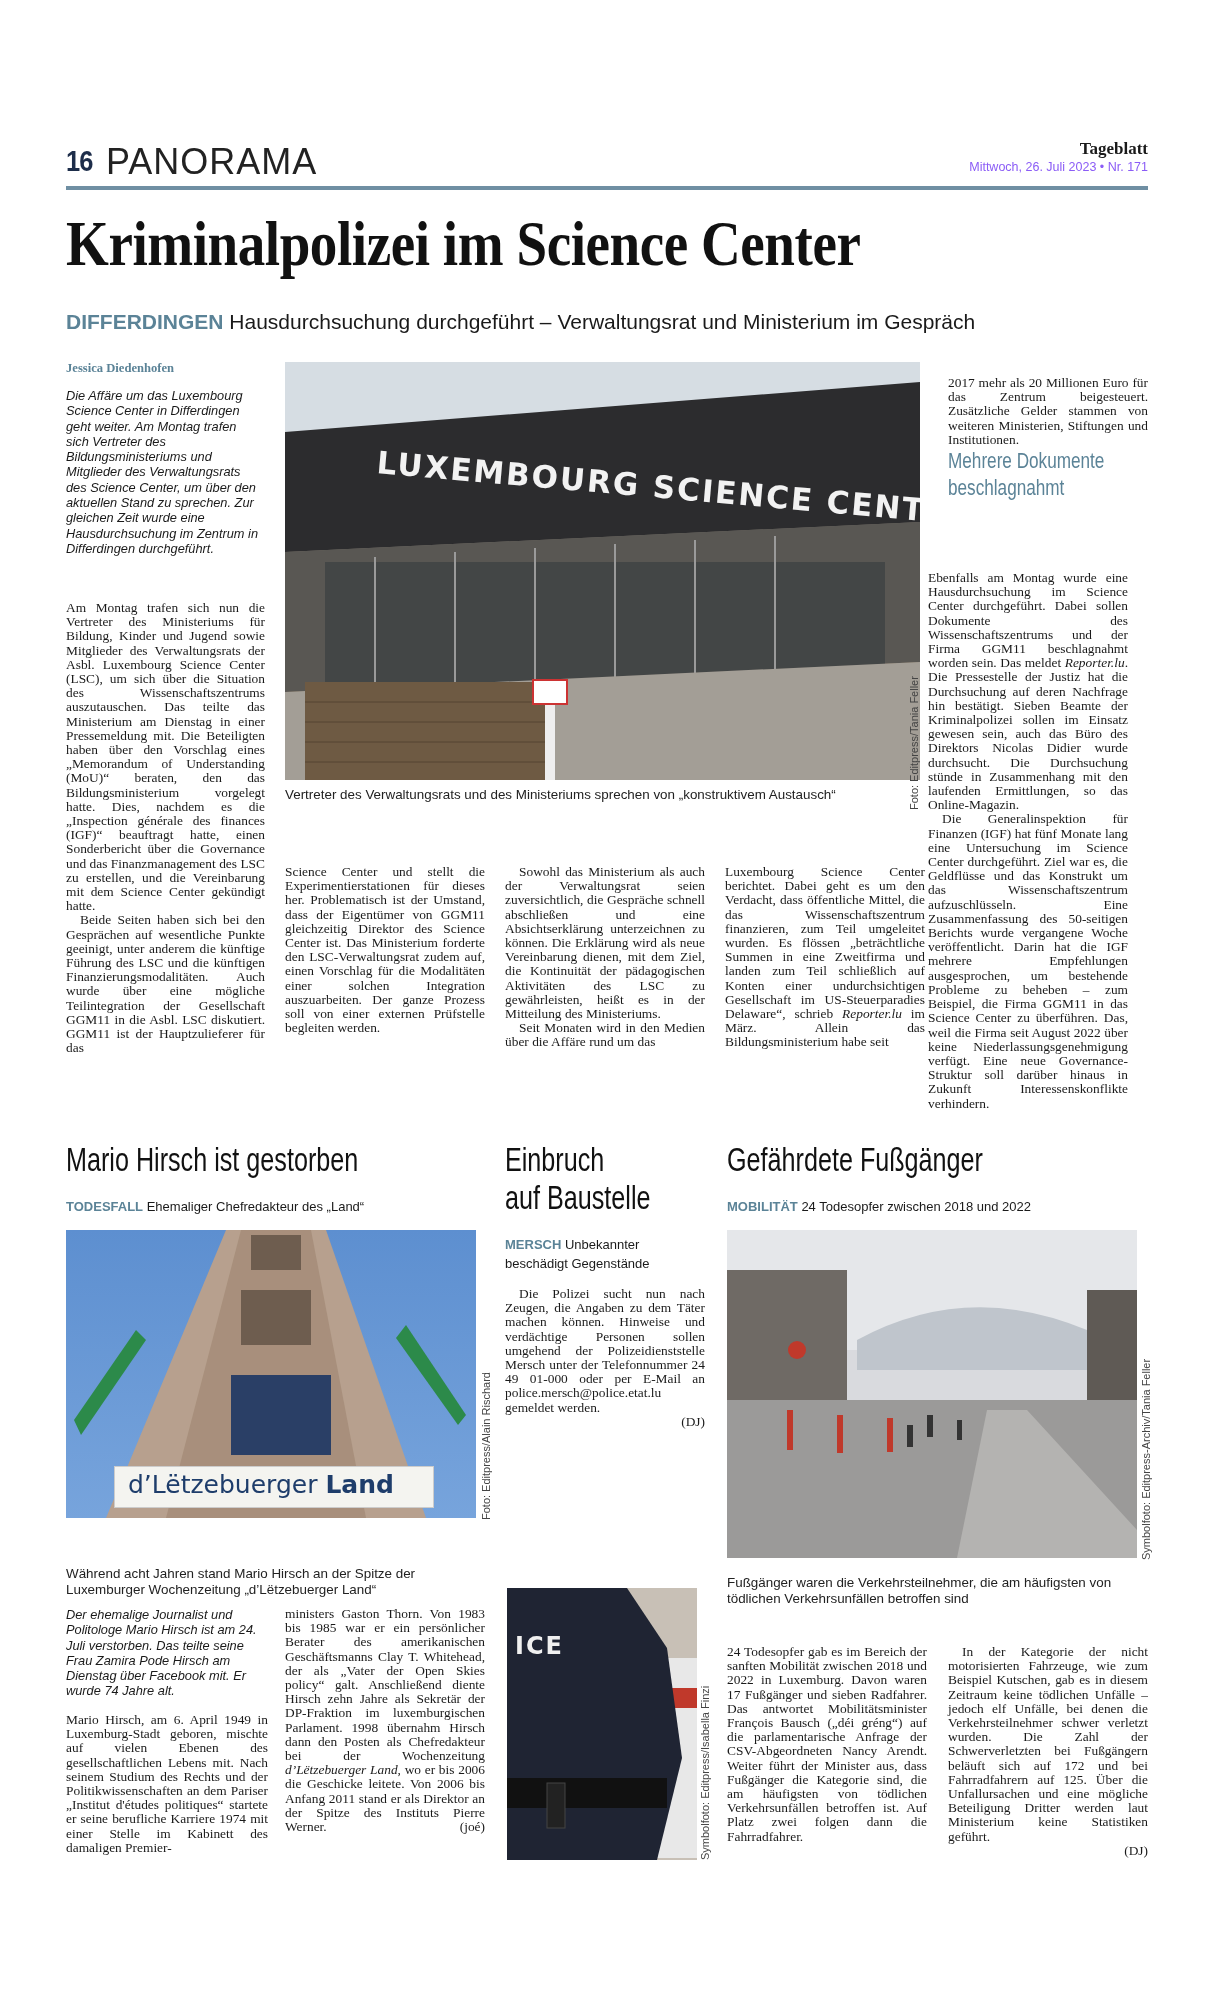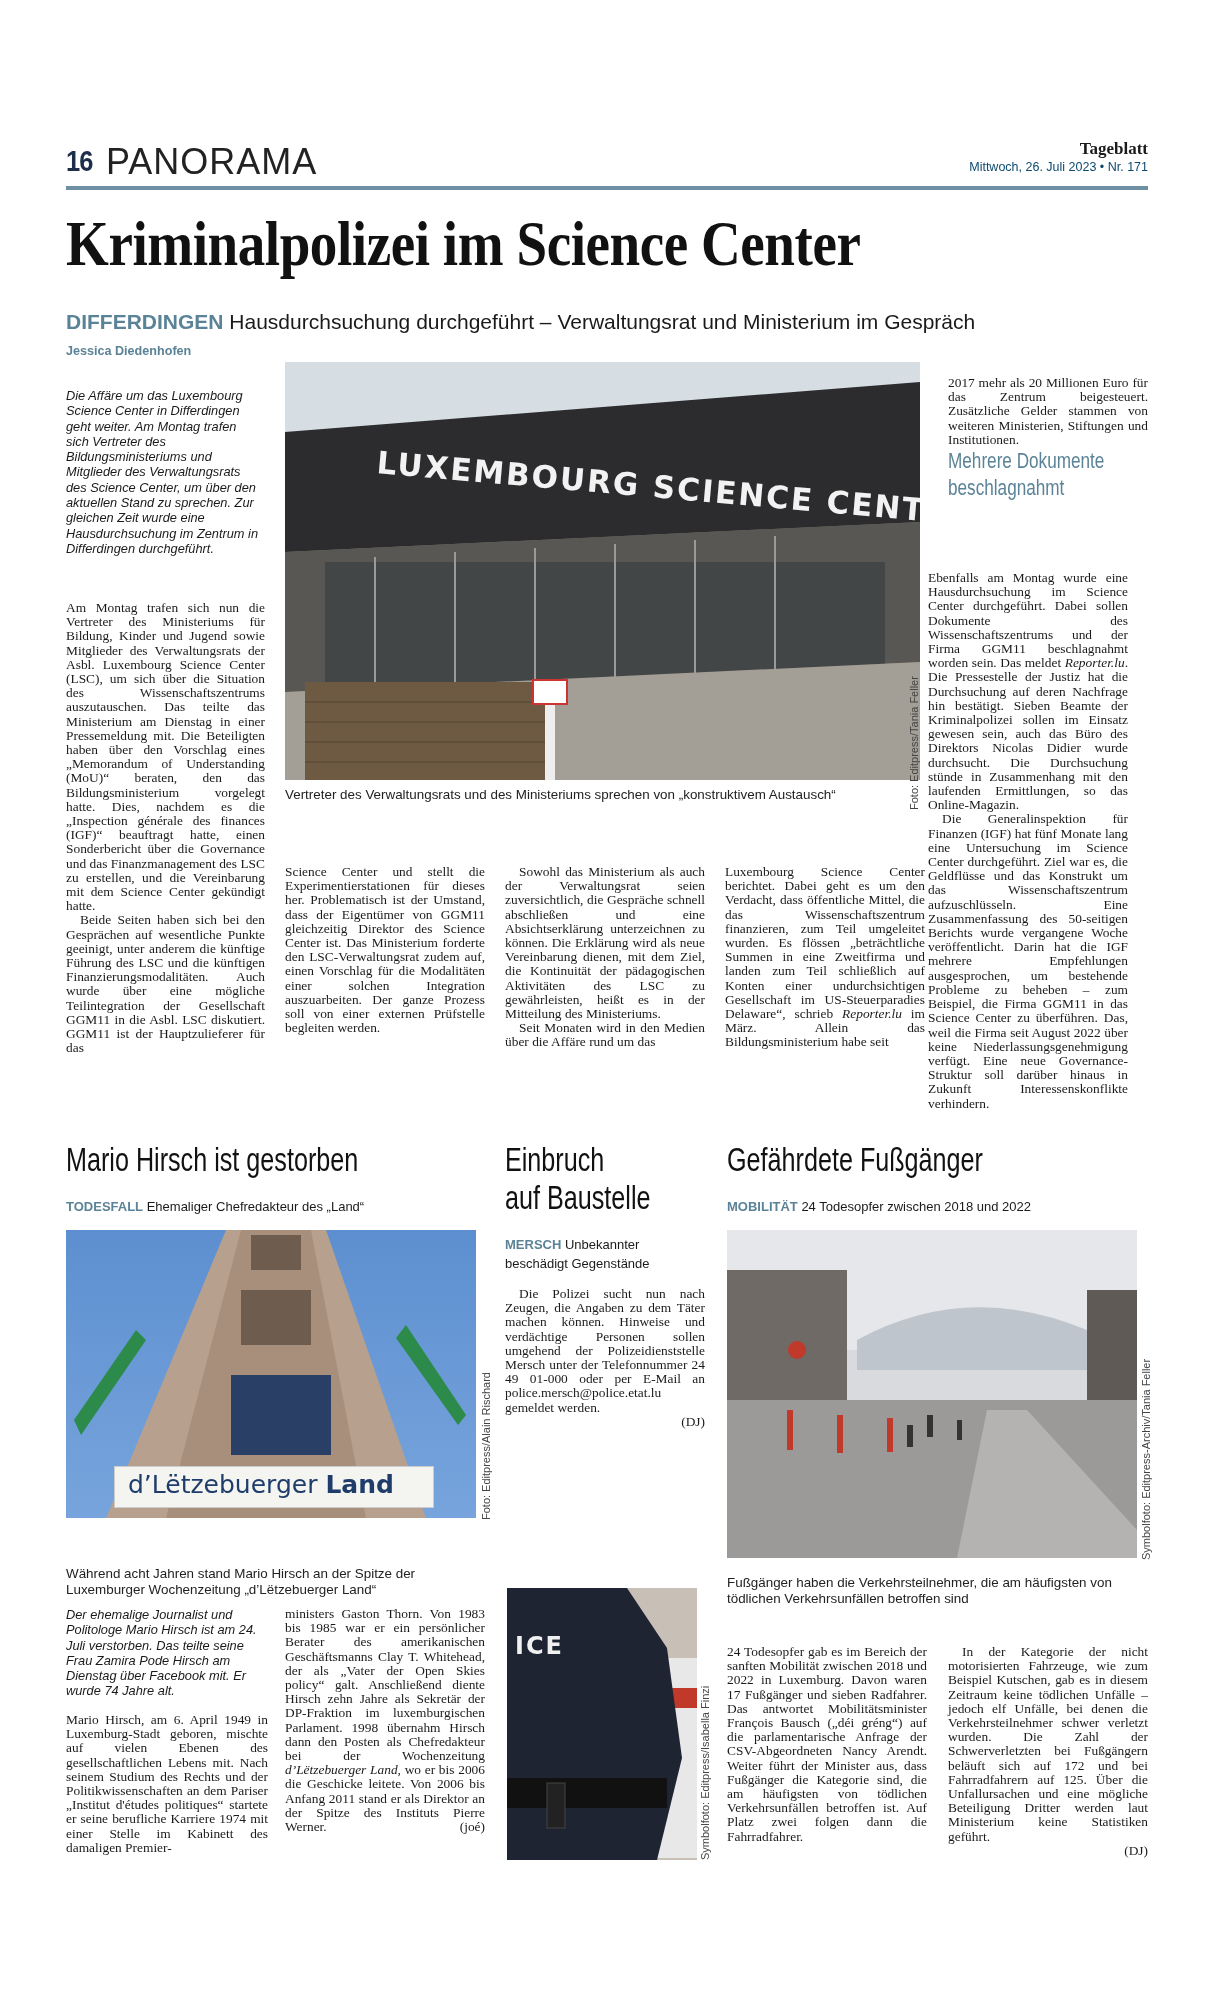--- a/index.html
+++ b/index.html
@@ -5,33 +5,33 @@
   * { box-sizing: border-box; margin: 0; padding: 0; }
   html, body { width: 1217px; height: 2000px; background: #ffffff; overflow: hidden; }
   body { position: relative; color: #1a1a1a; font-family: "Liberation Serif", serif; }
 
   .abs { position: absolute; }
 
   
   .page-num { left: 66px; top: 144px; font-family: "Liberation Sans", sans-serif; font-weight: bold; font-size: 30px; color: #1d2d4a; letter-spacing: -1px; transform: scaleX(0.85); transform-origin: left; }
   .section { left: 106px; top: 141px; font-family: "Liberation Sans", sans-serif; font-size: 36px; font-weight: normal; color: #222; letter-spacing: 1px; }
   .paper { right: 69px; top: 139px; font-family: "Liberation Serif", serif; font-weight: bold; font-size: 17px; text-align: right; }
-  .dateline { right: 69px; top: 160px; font-family: "Liberation Sans", sans-serif; font-size: 12.5px; text-align: right; color: #0c4a6e; }
+  .dateline { right: 69px; top: 160px; font-family: "Liberation Sans", sans-serif; font-size: 12.5px; text-align: right; color: #8b5cf6; }
   .rule { left: 66px; top: 186px; width: 1082px; height: 4px; background: #6f8fa3; }
 
   .headline { left: 66px; top: 212px; font-family: "Liberation Serif", serif; font-size: 64px; line-height: 1; color: #111; transform: scaleX(0.86); transform-origin: left; white-space: nowrap; letter-spacing: -0.5px; }
   .kicker-line { left: 66px; top: 310px; font-family: "Liberation Sans", sans-serif; font-size: 21px; white-space: nowrap; }
   .kicker { color: #5b8397; font-weight: bold; }
 
   
   .col { position: absolute; font-family: "Liberation Serif", serif; font-size: 13.4px; line-height: 14.2px; text-align: justify; hyphens: auto; color: #1a1a1a; }
   .col p { text-indent: 0; }
   .col p.ind { text-indent: 14px; }
   .sans { font-family: "Liberation Sans", sans-serif; font-size: 12.8px; line-height: 15.3px; text-align: left; font-style: italic; }
-  .author { left: 66px; top: 344px; font-family: Liberation Sans, sans-serif; font-weight: bold; font-size: 12.6px; color: #5b8397; }
+  .author { left: 66px; top: 361px; font-family: Liberation Serif, serif; font-weight: bold; font-size: 12.6px; color: #5b8397; }
 
   .photo { position: absolute; overflow: hidden; }
   .credit { position: absolute; font-family: "Liberation Sans", sans-serif; font-size: 11px; color: #444; writing-mode: vertical-rl; transform: rotate(180deg); white-space: nowrap; }
   .caption { position: absolute; font-family: "Liberation Sans", sans-serif; font-size: 13.4px; line-height: 15.5px; color: #222; }
 
   .subhead { position: absolute; font-family: "Liberation Sans", sans-serif; font-size: 22px; line-height: 27px; color: #5b8397; transform: scaleX(0.78); transform-origin: left; }
   .h2 { position: absolute; font-family: "Liberation Sans", sans-serif; font-size: 34px; line-height: 38px; color: #111; transform: scaleX(0.74); transform-origin: left; white-space: nowrap; }
   .kick2 { position: absolute; font-family: "Liberation Sans", sans-serif; font-size: 13px; line-height: 19px; white-space: nowrap; }
 
   .sig { float: right; }
@@ -183,19 +183,19 @@
       </g>
     <circle cx="70" cy="120" r="9" fill="#c0392b"></circle>
     <g fill="#333">
         <rect x="200" y="185" width="6" height="22"></rect>
         <rect x="230" y="190" width="5" height="20"></rect>
         <rect x="180" y="195" width="6" height="22"></rect>
       </g>
   </svg>
 </div>
 <div class="credit" style="left:1140px; top:1310px; height:250px;">Symbolfoto: Editpress-Archiv/Tania Feller</div>
-<div class="caption" style="left:727px; top:1575px; width:420px;">Fußgänger haben die Verkehrsteilnehmer, die am häufigsten von tödlichen Verkehrsunfällen betroffen sind</div>
+<div class="caption" style="left:727px; top:1575px; width:420px;">Fußgänger waren die Verkehrsteilnehmer, die am häufigsten von tödlichen Verkehrsunfällen betroffen sind</div>
 
 <div class="col" style="left:727px; top:1645px; width:200px;">24 Todesopfer gab es im Bereich der sanften Mobilität zwischen 2018 und 2022 in Luxemburg. Davon waren 17 Fußgänger und sieben Radfahrer. Das antwortet Mobilitätsminister François Bausch („déi gréng“) auf die parlamentarische Anfrage der CSV-Abgeordneten Nancy Arendt. Weiter führt der Minister aus, dass Fußgänger die Kategorie sind, die am häufigsten von tödlichen Verkehrsunfällen betroffen ist. Auf Platz zwei folgen dann die Fahrradfahrer.</div>
 <div class="col" style="left:948px; top:1645px; width:200px;">
   <p class="ind">In der Kategorie der nicht motorisierten Fahrzeuge, wie zum Beispiel Kutschen, gab es in diesem Zeitraum keine tödlichen Unfälle – jedoch elf Unfälle, bei denen die Verkehrsteilnehmer schwer verletzt wurden. Die Zahl der Schwerverletzten bei Fußgängern beläuft sich auf 172 und bei Fahrradfahrern auf 125. Über die Unfallursachen und eine mögliche Beteiligung Dritter werden laut Ministerium keine Statistiken geführt.</p>
   <span class="sig">(DJ)</span>
 </div>
 
 </body></html>

